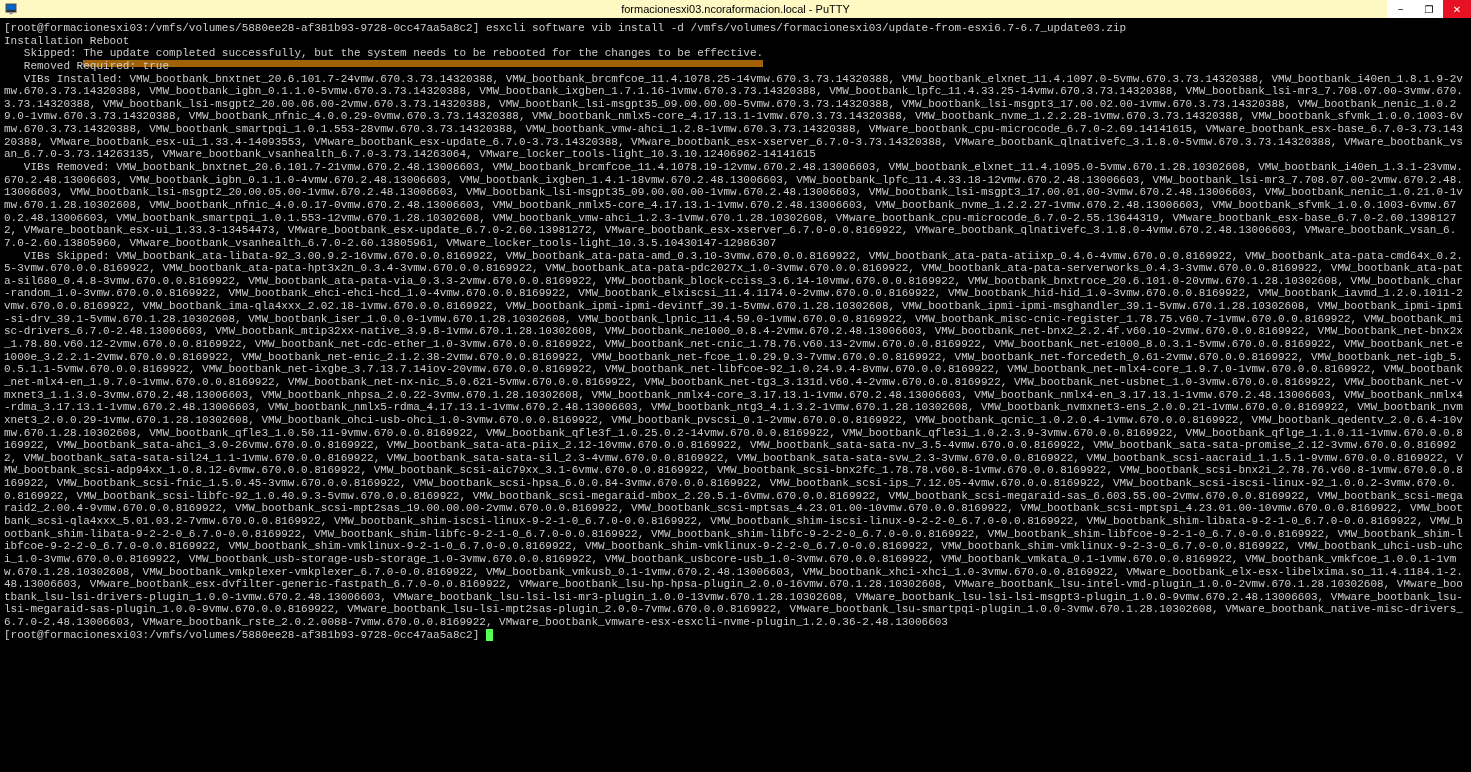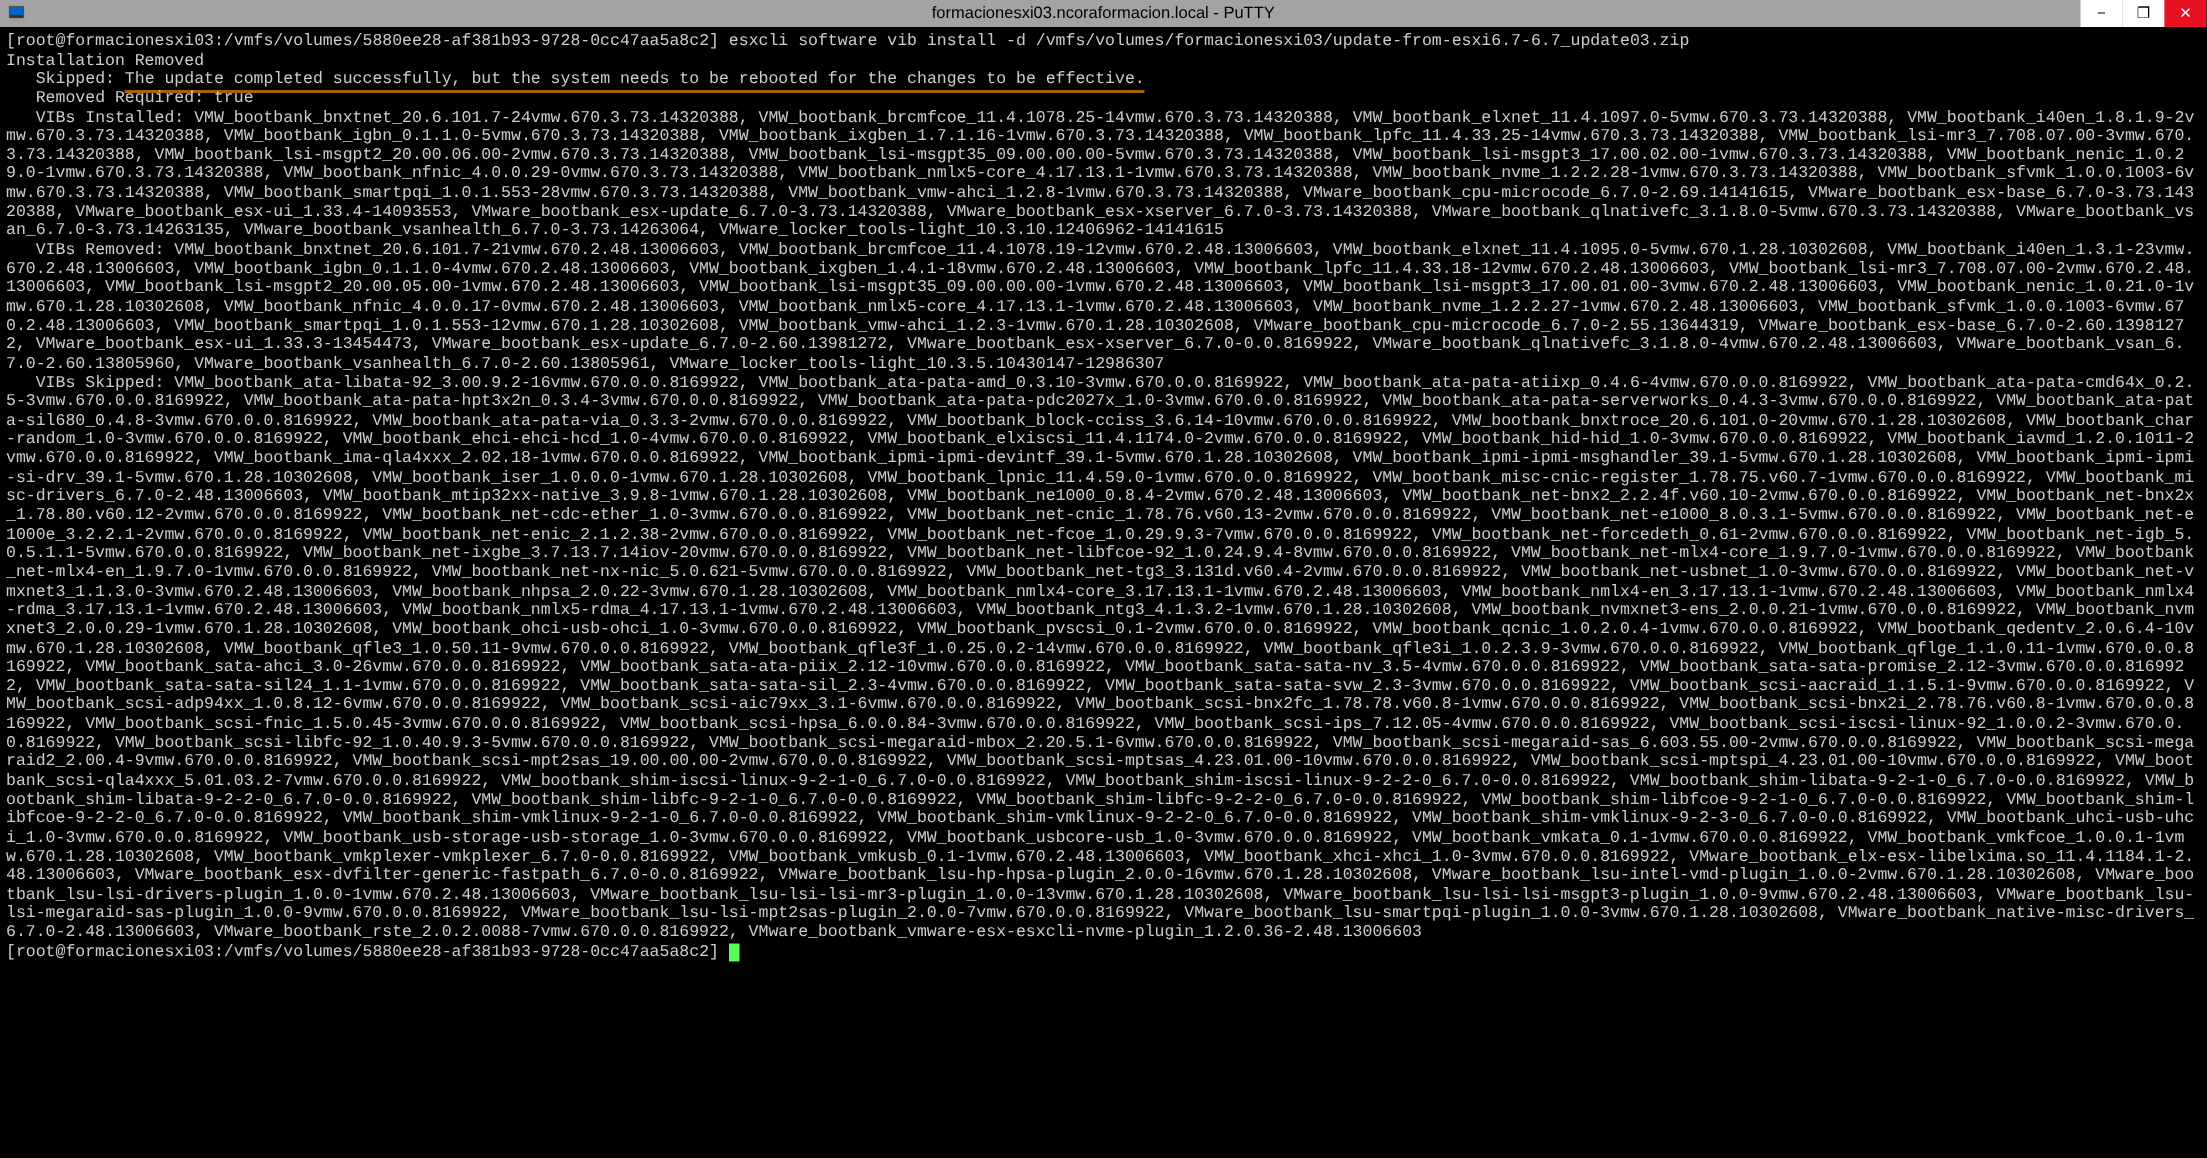--- a/index.html
+++ b/index.html
@@ -5,21 +5,21 @@
     * { margin: 0; padding: 0; box-sizing: border-box; }
     body {
       font-family: 'Consolas', 'Courier New', monospace;
       font-size: 11px;
       background: #000;
       color: #ccc;
       width: 1471px;
       overflow: hidden;
     }
     .titlebar {
-      background: #a3a3a3;
+      background: #fef9c3;
       color: #000;
       height: 18px;
       display: flex;
       align-items: center;
       justify-content: center;
       position: relative;
       font-family: 'Segoe UI', Tahoma, sans-serif;
       font-size: 11px;
     }
     .titlebar-icon {
@@ -52,21 +52,21 @@
     .terminal {
       background: #000;
       padding: 4px;
       line-height: 1.15;
       white-space: pre-wrap;
       word-break: break-all;
       height: 754px;
     }
     .prompt-line { color: #ccc; }
     .underline-red {
-      border-bottom: 2px solid #a16207;
+      border-bottom: 7px solid #a16207;
       padding-bottom: 1px;
     }
     .cursor {
       display: inline-block;
       width: 7px;
       height: 12px;
       background: #5f5;
       vertical-align: text-bottom;
     }
     .output-block {
@@ -86,19 +86,19 @@
   </span>
   <span>formacionesxi03.ncoraformacion.local - PuTTY</span>
   <div class="window-controls">
     <div class="win-btn">−</div>
     <div class="win-btn">❐</div>
     <div class="win-btn win-close">✕</div>
   </div>
 </div>
 
 <div class="terminal"><span class="prompt-line"><span>[root@formacionesxi03:</span><span>/vmfs/volumes/5880ee28-af381b93-9728-0cc47aa5a8c2]</span><span> esxcli software vib install -d /vmfs/volumes/formacionesxi03/update-from-esxi6.7-6.7_update03.zip</span></span>
-<span>Installation Removed</span>
+<span>Installation Reboot</span>
 <span>   Skipped: </span><span class="underline-red">The update completed successfully, but the system needs to be rebooted for the changes to be effective.</span>
 <span>   Removed Required: true</span>
 <span>   VIBs Installed: </span><span class="output-block">VMW_bootbank_bnxtnet_20.6.101.7-24vmw.670.3.73.14320388, VMW_bootbank_brcmfcoe_11.4.1078.25-14vmw.670.3.73.14320388, VMW_bootbank_elxnet_11.4.1097.0-5vmw.670.3.73.14320388, VMW_bootbank_i40en_1.8.1.9-2vmw.670.3.73.14320388, VMW_bootbank_igbn_0.1.1.0-5vmw.670.3.73.14320388, VMW_bootbank_ixgben_1.7.1.16-1vmw.670.3.73.14320388, VMW_bootbank_lpfc_11.4.33.25-14vmw.670.3.73.14320388, VMW_bootbank_lsi-mr3_7.708.07.00-3vmw.670.3.73.14320388, VMW_bootbank_lsi-msgpt2_20.00.06.00-2vmw.670.3.73.14320388, VMW_bootbank_lsi-msgpt35_09.00.00.00-5vmw.670.3.73.14320388, VMW_bootbank_lsi-msgpt3_17.00.02.00-1vmw.670.3.73.14320388, VMW_bootbank_nenic_1.0.29.0-1vmw.670.3.73.14320388, VMW_bootbank_nfnic_4.0.0.29-0vmw.670.3.73.14320388, VMW_bootbank_nmlx5-core_4.17.13.1-1vmw.670.3.73.14320388, VMW_bootbank_nvme_1.2.2.28-1vmw.670.3.73.14320388, VMW_bootbank_sfvmk_1.0.0.1003-6vmw.670.3.73.14320388, VMW_bootbank_smartpqi_1.0.1.553-28vmw.670.3.73.14320388, VMW_bootbank_vmw-ahci_1.2.8-1vmw.670.3.73.14320388, VMware_bootbank_cpu-microcode_6.7.0-2.69.14141615, VMware_bootbank_esx-base_6.7.0-3.73.14320388, VMware_bootbank_esx-ui_1.33.4-14093553, VMware_bootbank_esx-update_6.7.0-3.73.14320388, VMware_bootbank_esx-xserver_6.7.0-3.73.14320388, VMware_bootbank_qlnativefc_3.1.8.0-5vmw.670.3.73.14320388, VMware_bootbank_vsan_6.7.0-3.73.14263135, VMware_bootbank_vsanhealth_6.7.0-3.73.14263064, VMware_locker_tools-light_10.3.10.12406962-14141615</span>
 <span>   VIBs Removed: </span><span class="output-block">VMW_bootbank_bnxtnet_20.6.101.7-21vmw.670.2.48.13006603, VMW_bootbank_brcmfcoe_11.4.1078.19-12vmw.670.2.48.13006603, VMW_bootbank_elxnet_11.4.1095.0-5vmw.670.1.28.10302608, VMW_bootbank_i40en_1.3.1-23vmw.670.2.48.13006603, VMW_bootbank_igbn_0.1.1.0-4vmw.670.2.48.13006603, VMW_bootbank_ixgben_1.4.1-18vmw.670.2.48.13006603, VMW_bootbank_lpfc_11.4.33.18-12vmw.670.2.48.13006603, VMW_bootbank_lsi-mr3_7.708.07.00-2vmw.670.2.48.13006603, VMW_bootbank_lsi-msgpt2_20.00.05.00-1vmw.670.2.48.13006603, VMW_bootbank_lsi-msgpt35_09.00.00.00-1vmw.670.2.48.13006603, VMW_bootbank_lsi-msgpt3_17.00.01.00-3vmw.670.2.48.13006603, VMW_bootbank_nenic_1.0.21.0-1vmw.670.1.28.10302608, VMW_bootbank_nfnic_4.0.0.17-0vmw.670.2.48.13006603, VMW_bootbank_nmlx5-core_4.17.13.1-1vmw.670.2.48.13006603, VMW_bootbank_nvme_1.2.2.27-1vmw.670.2.48.13006603, VMW_bootbank_sfvmk_1.0.0.1003-6vmw.670.2.48.13006603, VMW_bootbank_smartpqi_1.0.1.553-12vmw.670.1.28.10302608, VMW_bootbank_vmw-ahci_1.2.3-1vmw.670.1.28.10302608, VMware_bootbank_cpu-microcode_6.7.0-2.55.13644319, VMware_bootbank_esx-base_6.7.0-2.60.13981272, VMware_bootbank_esx-ui_1.33.3-13454473, VMware_bootbank_esx-update_6.7.0-2.60.13981272, VMware_bootbank_esx-xserver_6.7.0-0.0.8169922, VMware_bootbank_qlnativefc_3.1.8.0-4vmw.670.2.48.13006603, VMware_bootbank_vsan_6.7.0-2.60.13805960, VMware_bootbank_vsanhealth_6.7.0-2.60.13805961, VMware_locker_tools-light_10.3.5.10430147-12986307</span>
 <span>   VIBs Skipped: </span><span class="output-block">VMW_bootbank_ata-libata-92_3.00.9.2-16vmw.670.0.0.8169922, VMW_bootbank_ata-pata-amd_0.3.10-3vmw.670.0.0.8169922, VMW_bootbank_ata-pata-atiixp_0.4.6-4vmw.670.0.0.8169922, VMW_bootbank_ata-pata-cmd64x_0.2.5-3vmw.670.0.0.8169922, VMW_bootbank_ata-pata-hpt3x2n_0.3.4-3vmw.670.0.0.8169922, VMW_bootbank_ata-pata-pdc2027x_1.0-3vmw.670.0.0.8169922, VMW_bootbank_ata-pata-serverworks_0.4.3-3vmw.670.0.0.8169922, VMW_bootbank_ata-pata-sil680_0.4.8-3vmw.670.0.0.8169922, VMW_bootbank_ata-pata-via_0.3.3-2vmw.670.0.0.8169922, VMW_bootbank_block-cciss_3.6.14-10vmw.670.0.0.8169922, VMW_bootbank_bnxtroce_20.6.101.0-20vmw.670.1.28.10302608, VMW_bootbank_char-random_1.0-3vmw.670.0.0.8169922, VMW_bootbank_ehci-ehci-hcd_1.0-4vmw.670.0.0.8169922, VMW_bootbank_elxiscsi_11.4.1174.0-2vmw.670.0.0.8169922, VMW_bootbank_hid-hid_1.0-3vmw.670.0.0.8169922, VMW_bootbank_iavmd_1.2.0.1011-2vmw.670.0.0.8169922, VMW_bootbank_ima-qla4xxx_2.02.18-1vmw.670.0.0.8169922, VMW_bootbank_ipmi-ipmi-devintf_39.1-5vmw.670.1.28.10302608, VMW_bootbank_ipmi-ipmi-msghandler_39.1-5vmw.670.1.28.10302608, VMW_bootbank_ipmi-ipmi-si-drv_39.1-5vmw.670.1.28.10302608, VMW_bootbank_iser_1.0.0.0-1vmw.670.1.28.10302608, VMW_bootbank_lpnic_11.4.59.0-1vmw.670.0.0.8169922, VMW_bootbank_misc-cnic-register_1.78.75.v60.7-1vmw.670.0.0.8169922, VMW_bootbank_misc-drivers_6.7.0-2.48.13006603, VMW_bootbank_mtip32xx-native_3.9.8-1vmw.670.1.28.10302608, VMW_bootbank_ne1000_0.8.4-2vmw.670.2.48.13006603, VMW_bootbank_net-bnx2_2.2.4f.v60.10-2vmw.670.0.0.8169922, VMW_bootbank_net-bnx2x_1.78.80.v60.12-2vmw.670.0.0.8169922, VMW_bootbank_net-cdc-ether_1.0-3vmw.670.0.0.8169922, VMW_bootbank_net-cnic_1.78.76.v60.13-2vmw.670.0.0.8169922, VMW_bootbank_net-e1000_8.0.3.1-5vmw.670.0.0.8169922, VMW_bootbank_net-e1000e_3.2.2.1-2vmw.670.0.0.8169922, VMW_bootbank_net-enic_2.1.2.38-2vmw.670.0.0.8169922, VMW_bootbank_net-fcoe_1.0.29.9.3-7vmw.670.0.0.8169922, VMW_bootbank_net-forcedeth_0.61-2vmw.670.0.0.8169922, VMW_bootbank_net-igb_5.0.5.1.1-5vmw.670.0.0.8169922, VMW_bootbank_net-ixgbe_3.7.13.7.14iov-20vmw.670.0.0.8169922, VMW_bootbank_net-libfcoe-92_1.0.24.9.4-8vmw.670.0.0.8169922, VMW_bootbank_net-mlx4-core_1.9.7.0-1vmw.670.0.0.8169922, VMW_bootbank_net-mlx4-en_1.9.7.0-1vmw.670.0.0.8169922, VMW_bootbank_net-nx-nic_5.0.621-5vmw.670.0.0.8169922, VMW_bootbank_net-tg3_3.131d.v60.4-2vmw.670.0.0.8169922, VMW_bootbank_net-usbnet_1.0-3vmw.670.0.0.8169922, VMW_bootbank_net-vmxnet3_1.1.3.0-3vmw.670.2.48.13006603, VMW_bootbank_nhpsa_2.0.22-3vmw.670.1.28.10302608, VMW_bootbank_nmlx4-core_3.17.13.1-1vmw.670.2.48.13006603, VMW_bootbank_nmlx4-en_3.17.13.1-1vmw.670.2.48.13006603, VMW_bootbank_nmlx4-rdma_3.17.13.1-1vmw.670.2.48.13006603, VMW_bootbank_nmlx5-rdma_4.17.13.1-1vmw.670.2.48.13006603, VMW_bootbank_ntg3_4.1.3.2-1vmw.670.1.28.10302608, VMW_bootbank_nvmxnet3-ens_2.0.0.21-1vmw.670.0.0.8169922, VMW_bootbank_nvmxnet3_2.0.0.29-1vmw.670.1.28.10302608, VMW_bootbank_ohci-usb-ohci_1.0-3vmw.670.0.0.8169922, VMW_bootbank_pvscsi_0.1-2vmw.670.0.0.8169922, VMW_bootbank_qcnic_1.0.2.0.4-1vmw.670.0.0.8169922, VMW_bootbank_qedentv_2.0.6.4-10vmw.670.1.28.10302608, VMW_bootbank_qfle3_1.0.50.11-9vmw.670.0.0.8169922, VMW_bootbank_qfle3f_1.0.25.0.2-14vmw.670.0.0.8169922, VMW_bootbank_qfle3i_1.0.2.3.9-3vmw.670.0.0.8169922, VMW_bootbank_qflge_1.1.0.11-1vmw.670.0.0.8169922, VMW_bootbank_sata-ahci_3.0-26vmw.670.0.0.8169922, VMW_bootbank_sata-ata-piix_2.12-10vmw.670.0.0.8169922, VMW_bootbank_sata-sata-nv_3.5-4vmw.670.0.0.8169922, VMW_bootbank_sata-sata-promise_2.12-3vmw.670.0.0.8169922, VMW_bootbank_sata-sata-sil24_1.1-1vmw.670.0.0.8169922, VMW_bootbank_sata-sata-sil_2.3-4vmw.670.0.0.8169922, VMW_bootbank_sata-sata-svw_2.3-3vmw.670.0.0.8169922, VMW_bootbank_scsi-aacraid_1.1.5.1-9vmw.670.0.0.8169922, VMW_bootbank_scsi-adp94xx_1.0.8.12-6vmw.670.0.0.8169922, VMW_bootbank_scsi-aic79xx_3.1-6vmw.670.0.0.8169922, VMW_bootbank_scsi-bnx2fc_1.78.78.v60.8-1vmw.670.0.0.8169922, VMW_bootbank_scsi-bnx2i_2.78.76.v60.8-1vmw.670.0.0.8169922, VMW_bootbank_scsi-fnic_1.5.0.45-3vmw.670.0.0.8169922, VMW_bootbank_scsi-hpsa_6.0.0.84-3vmw.670.0.0.8169922, VMW_bootbank_scsi-ips_7.12.05-4vmw.670.0.0.8169922, VMW_bootbank_scsi-iscsi-linux-92_1.0.0.2-3vmw.670.0.0.8169922, VMW_bootbank_scsi-libfc-92_1.0.40.9.3-5vmw.670.0.0.8169922, VMW_bootbank_scsi-megaraid-mbox_2.20.5.1-6vmw.670.0.0.8169922, VMW_bootbank_scsi-megaraid-sas_6.603.55.00-2vmw.670.0.0.8169922, VMW_bootbank_scsi-megaraid2_2.00.4-9vmw.670.0.0.8169922, VMW_bootbank_scsi-mpt2sas_19.00.00.00-2vmw.670.0.0.8169922, VMW_bootbank_scsi-mptsas_4.23.01.00-10vmw.670.0.0.8169922, VMW_bootbank_scsi-mptspi_4.23.01.00-10vmw.670.0.0.8169922, VMW_bootbank_scsi-qla4xxx_5.01.03.2-7vmw.670.0.0.8169922, VMW_bootbank_shim-iscsi-linux-9-2-1-0_6.7.0-0.0.8169922, VMW_bootbank_shim-iscsi-linux-9-2-2-0_6.7.0-0.0.8169922, VMW_bootbank_shim-libata-9-2-1-0_6.7.0-0.0.8169922, VMW_bootbank_shim-libata-9-2-2-0_6.7.0-0.0.8169922, VMW_bootbank_shim-libfc-9-2-1-0_6.7.0-0.0.8169922, VMW_bootbank_shim-libfc-9-2-2-0_6.7.0-0.0.8169922, VMW_bootbank_shim-libfcoe-9-2-1-0_6.7.0-0.0.8169922, VMW_bootbank_shim-libfcoe-9-2-2-0_6.7.0-0.0.8169922, VMW_bootbank_shim-vmklinux-9-2-1-0_6.7.0-0.0.8169922, VMW_bootbank_shim-vmklinux-9-2-2-0_6.7.0-0.0.8169922, VMW_bootbank_shim-vmklinux-9-2-3-0_6.7.0-0.0.8169922, VMW_bootbank_uhci-usb-uhci_1.0-3vmw.670.0.0.8169922, VMW_bootbank_usb-storage-usb-storage_1.0-3vmw.670.0.0.8169922, VMW_bootbank_usbcore-usb_1.0-3vmw.670.0.0.8169922, VMW_bootbank_vmkata_0.1-1vmw.670.0.0.8169922, VMW_bootbank_vmkfcoe_1.0.0.1-1vmw.670.1.28.10302608, VMW_bootbank_vmkplexer-vmkplexer_6.7.0-0.0.8169922, VMW_bootbank_vmkusb_0.1-1vmw.670.2.48.13006603, VMW_bootbank_xhci-xhci_1.0-3vmw.670.0.0.8169922, VMware_bootbank_elx-esx-libelxima.so_11.4.1184.1-2.48.13006603, VMware_bootbank_esx-dvfilter-generic-fastpath_6.7.0-0.0.8169922, VMware_bootbank_lsu-hp-hpsa-plugin_2.0.0-16vmw.670.1.28.10302608, VMware_bootbank_lsu-intel-vmd-plugin_1.0.0-2vmw.670.1.28.10302608, VMware_bootbank_lsu-lsi-drivers-plugin_1.0.0-1vmw.670.2.48.13006603, VMware_bootbank_lsu-lsi-lsi-mr3-plugin_1.0.0-13vmw.670.1.28.10302608, VMware_bootbank_lsu-lsi-lsi-msgpt3-plugin_1.0.0-9vmw.670.2.48.13006603, VMware_bootbank_lsu-lsi-megaraid-sas-plugin_1.0.0-9vmw.670.0.0.8169922, VMware_bootbank_lsu-lsi-mpt2sas-plugin_2.0.0-7vmw.670.0.0.8169922, VMware_bootbank_lsu-smartpqi-plugin_1.0.0-3vmw.670.1.28.10302608, VMware_bootbank_native-misc-drivers_6.7.0-2.48.13006603, VMware_bootbank_rste_2.0.2.0088-7vmw.670.0.0.8169922, VMware_bootbank_vmware-esx-esxcli-nvme-plugin_1.2.0.36-2.48.13006603</span>
 <span class="prompt-line"><span>[root@formacionesxi03:</span><span>/vmfs/volumes/5880ee28-af381b93-9728-0cc47aa5a8c2]</span> <span class="cursor"></span></span></div>
 
 </body></html>

